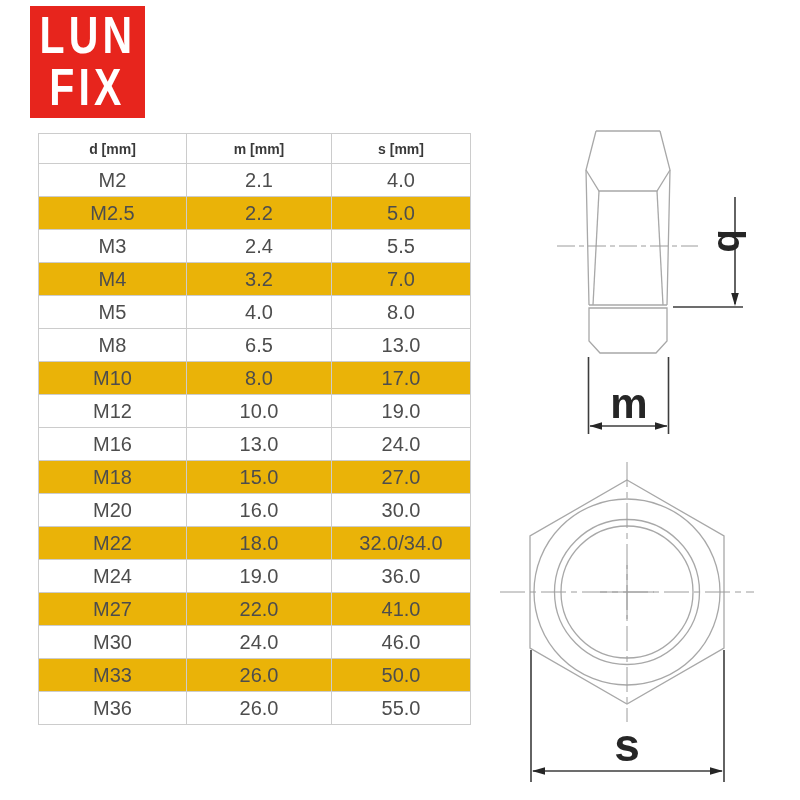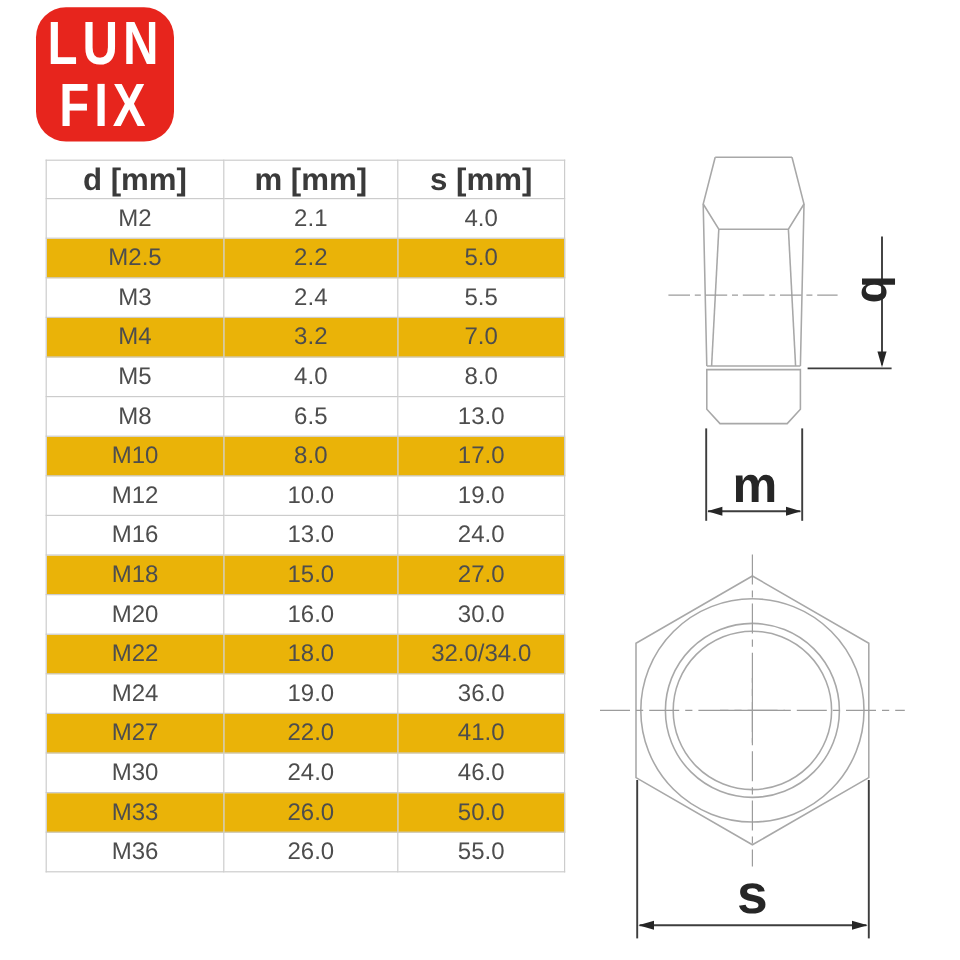--- a/index.html
+++ b/index.html
@@ -5,36 +5,35 @@
   html,body{margin:0;padding:0;}
   body{
     width:800px;height:800px;position:relative;background:#ffffff;
     font-family:"Liberation Sans",sans-serif;overflow:hidden;
   }
   
   .logo{
     position:absolute;left:30px;top:6px;width:115px;height:112px;
     display:flex;flex-direction:column;align-items:center;justify-content:center;
     gap:2px;
-    border-radius:25px;
   }
   .logo-line{
     color:#fff;font-weight:700;font-size:50px;line-height:50px;
     letter-spacing:5px;transform:scale(0.82,1.02);white-space:nowrap;
   }
   
   .spec-table{
     position:absolute;left:38px;top:133px;width:432px;
     border-collapse:collapse;table-layout:fixed;
   }
   .spec-table th,.spec-table td{
     border:1px solid #cccccc;text-align:center;padding:0;box-sizing:border-box;
   }
   .spec-table th{
-    height:30px;font-size:26px;font-weight:700;color:#3a3a3a;background:#ffffff;
+    height:30px;font-size:14px;font-weight:700;color:#3a3a3a;background:#ffffff;
   }
   .spec-table td{
     height:33px;font-size:20px;font-weight:400;color:#4d4d4d;background:#ffffff;
   }
   .spec-table tr.alt td{background:#eab308;}
   .spec-table col.c1{width:148px;}
   .spec-table col.c2{width:145px;}
   .spec-table col.c3{width:139px;}
   
   .drawing{position:absolute;left:490px;top:120px;}

